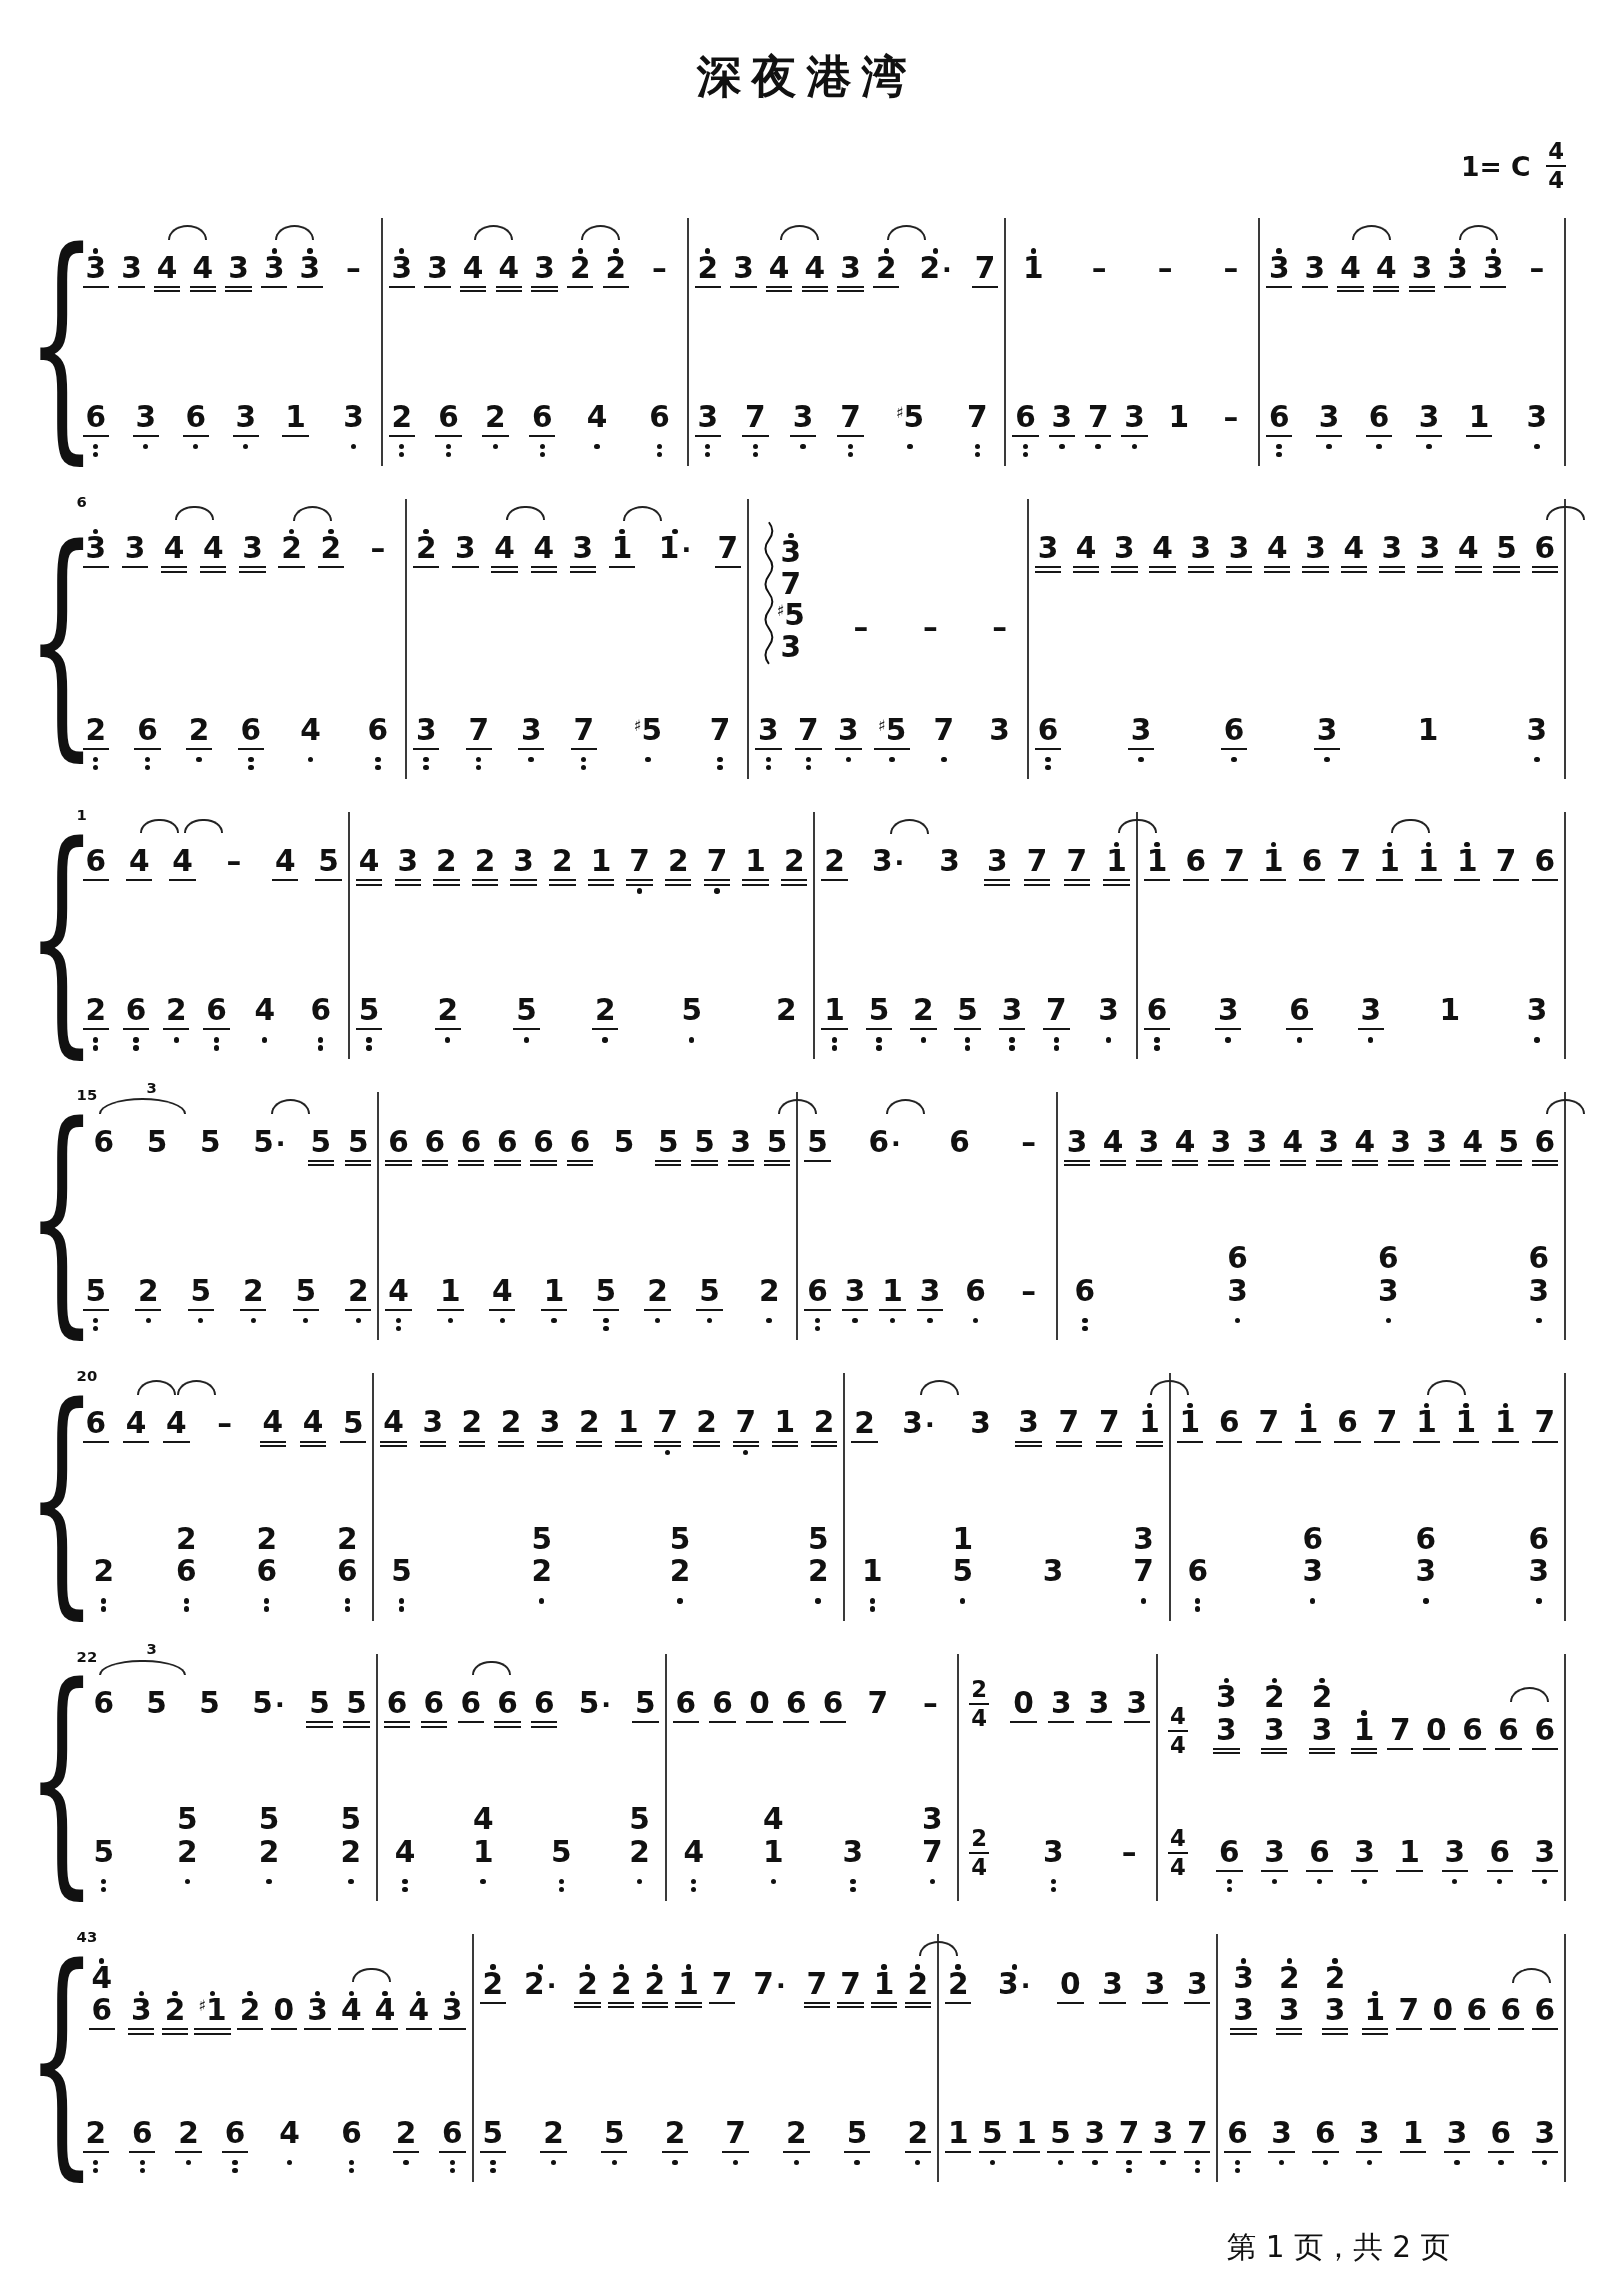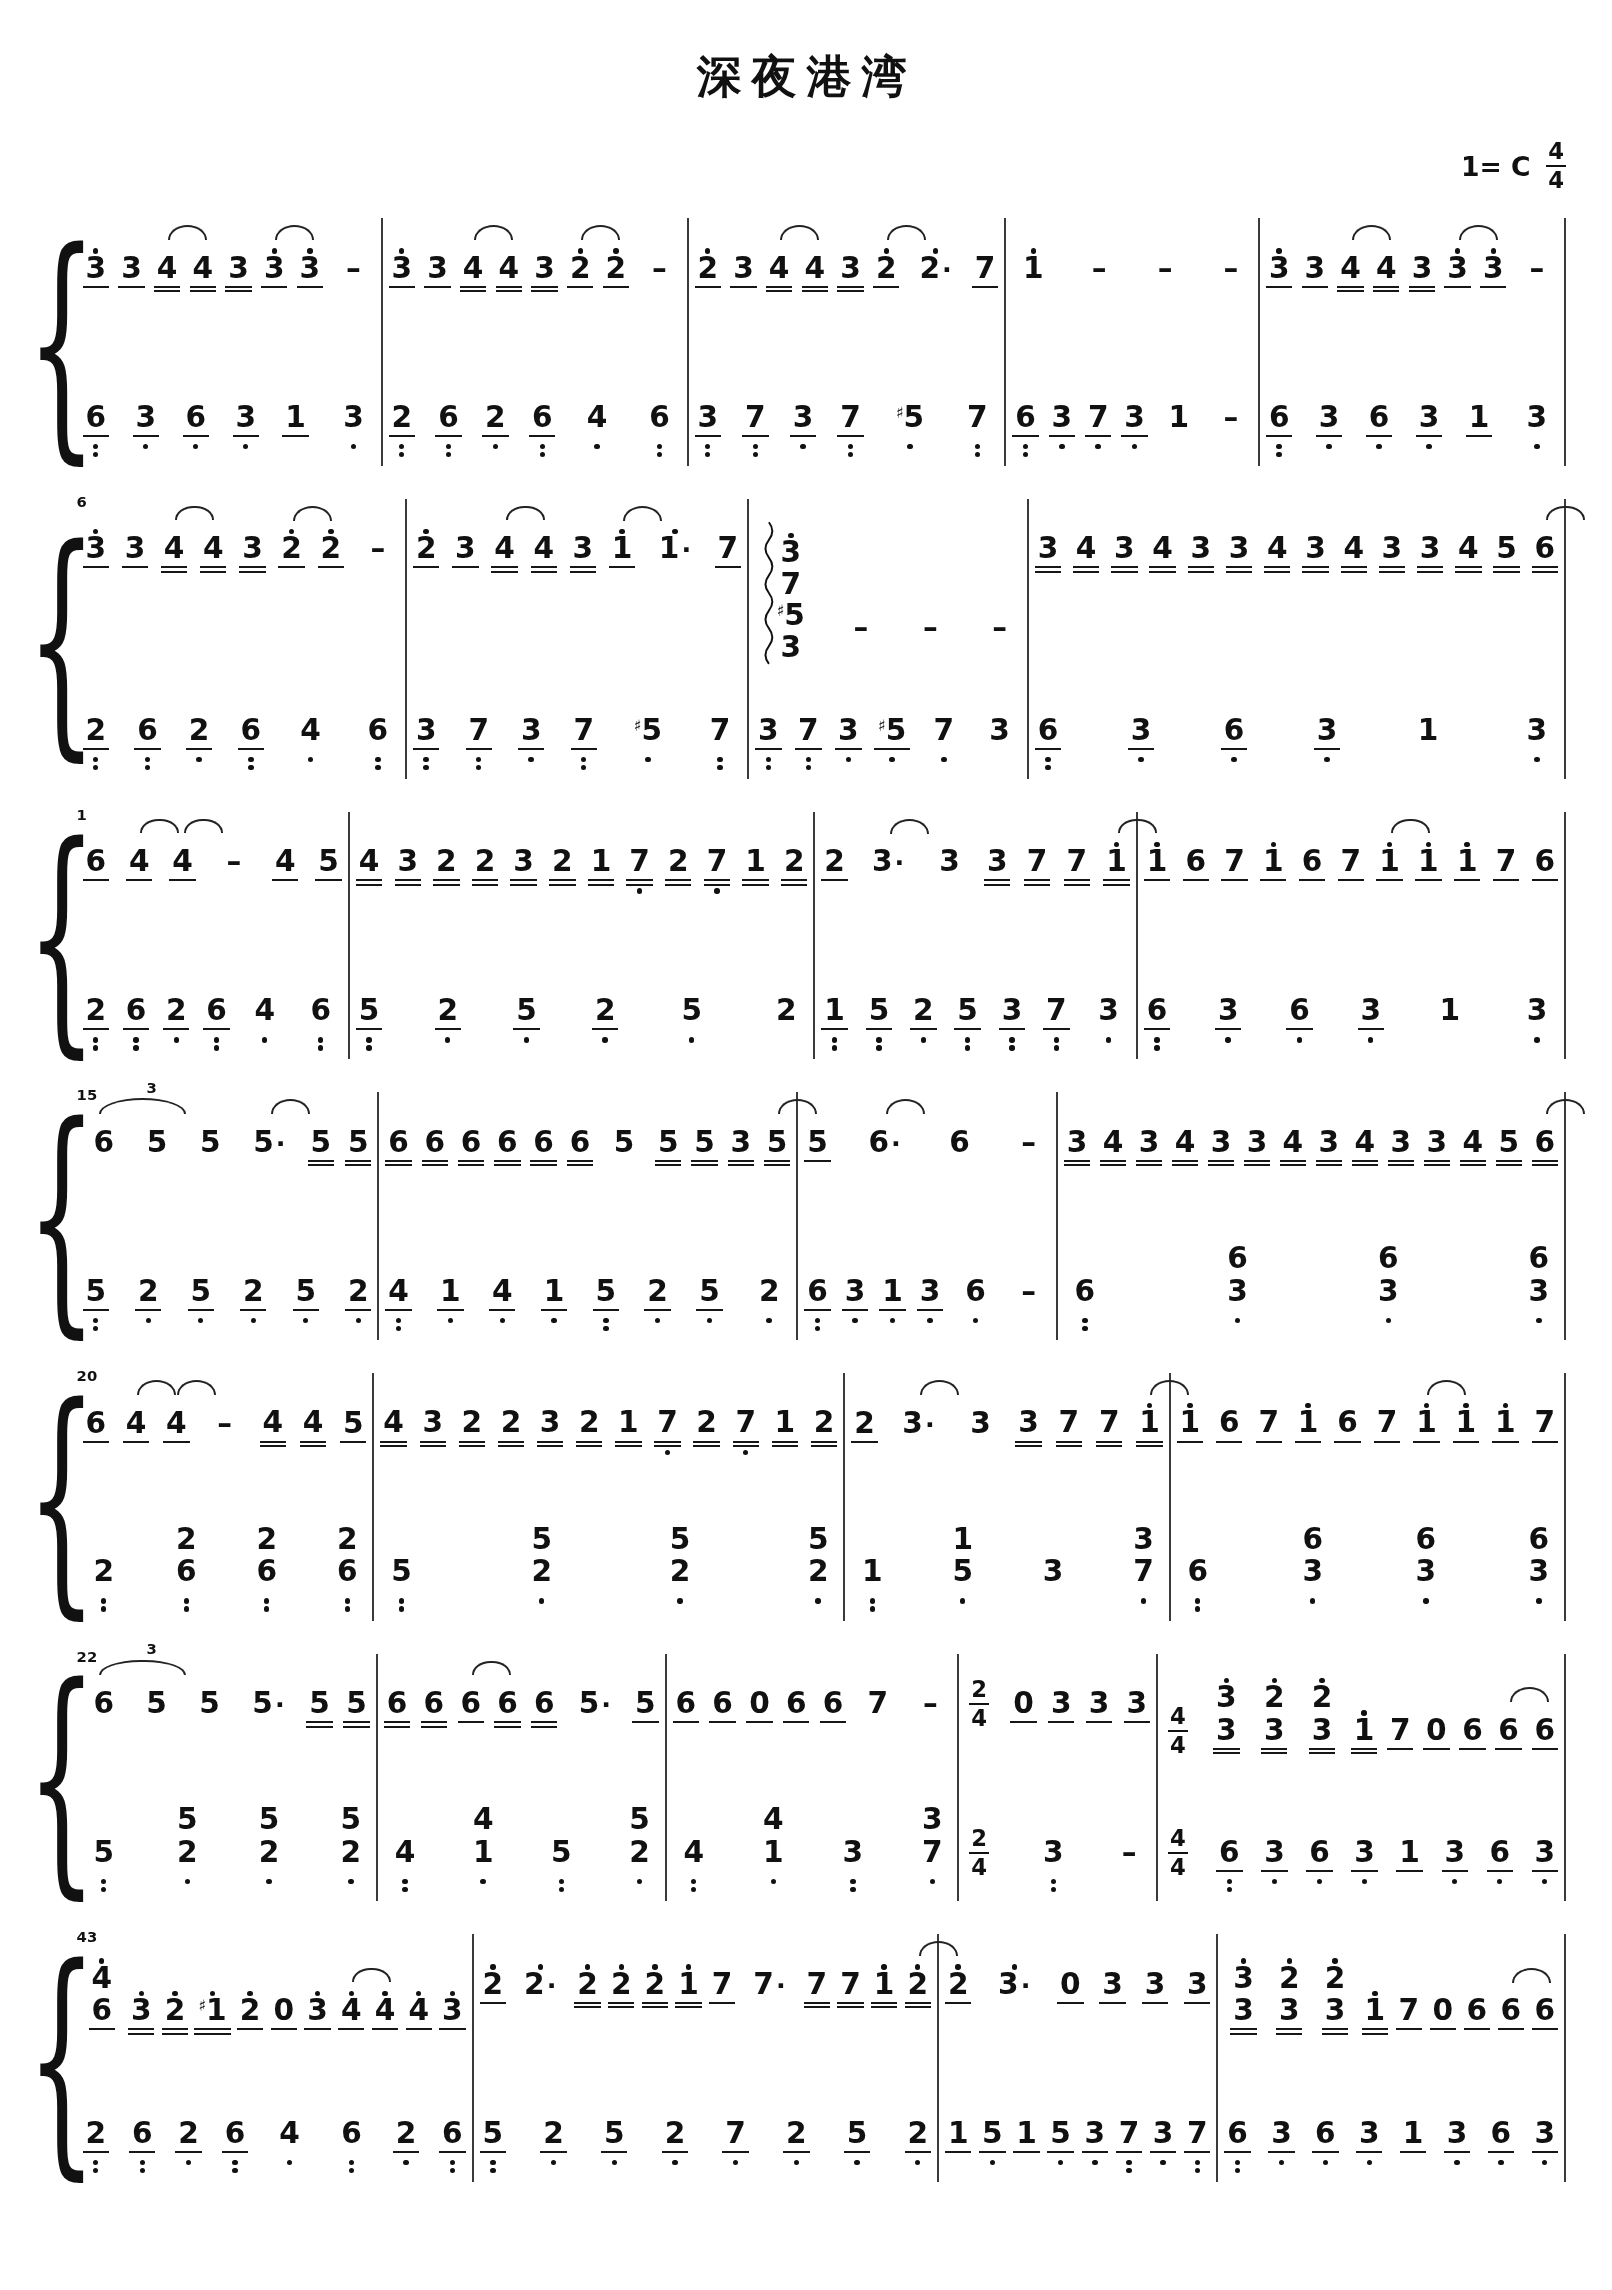--- a/index.html
+++ b/index.html
@@ -5213,14 +5213,15 @@
                 <span class="db">
                   <span class="dt"></span>
                 </span>
               </span>
             </div>
           </div>
         </div>
       </div>
     </div>
 
+  <div class="footer">第 1 页，共 2 页</div>
 </div>
 
 
 </body></html>

